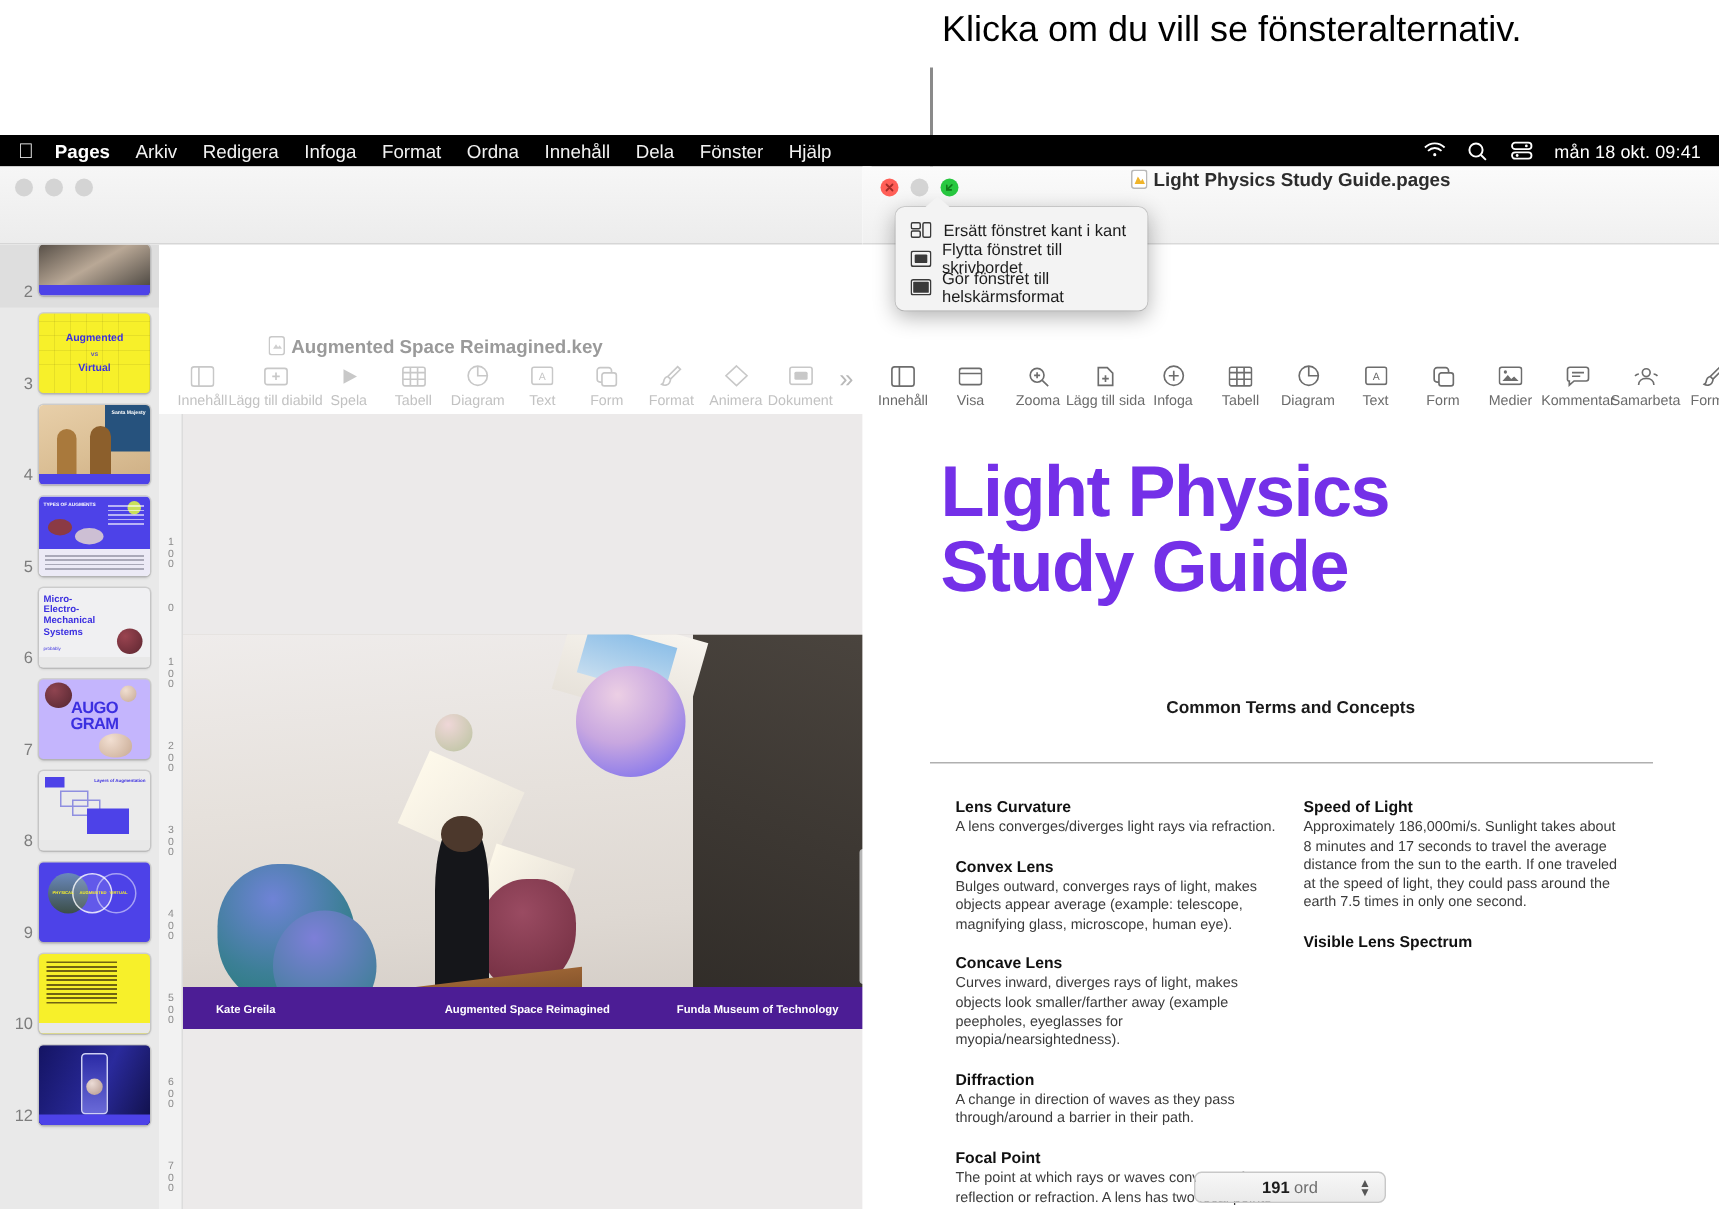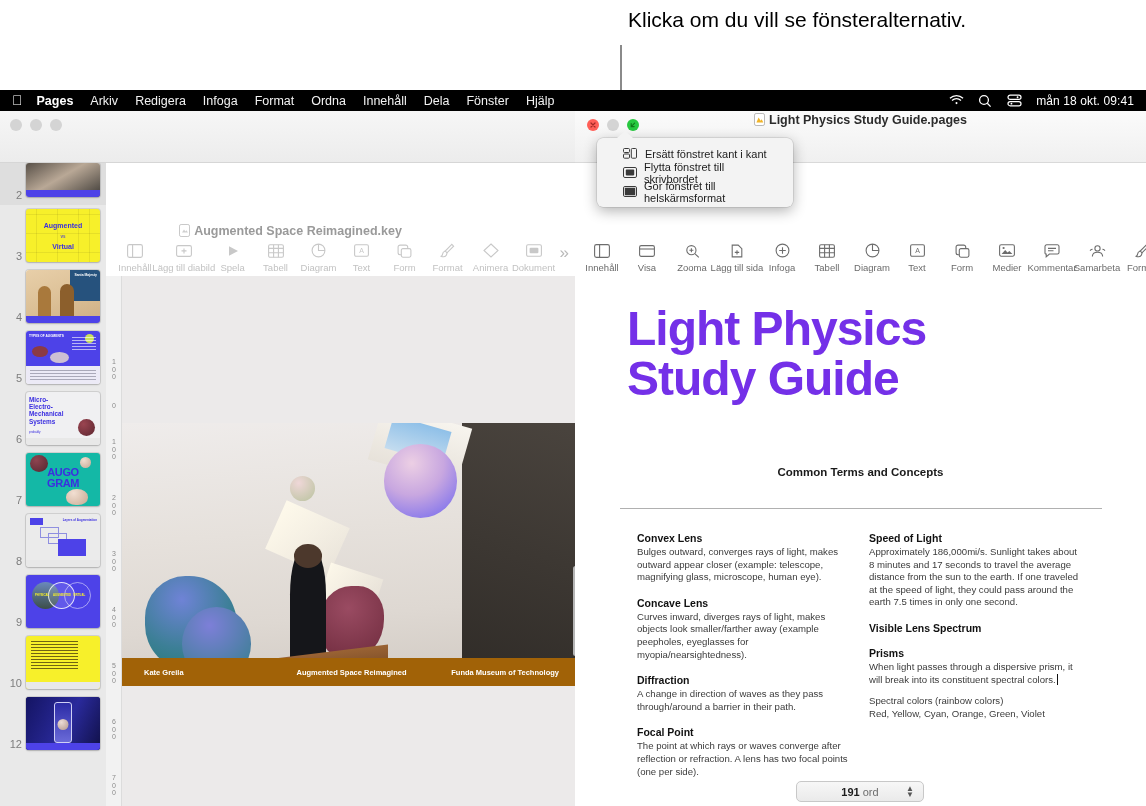--- a/index.html
+++ b/index.html
@@ -7,21 +7,21 @@
     width: 1146px; height: 806px;
     background: #ffffff;
     font-family: "Liberation Sans", sans-serif;
     overflow: hidden;
   }
   #root { position: relative; width: 1146px; height: 806px; background: #fff; }
 
   
   .callout-text {
     position: absolute; left: 628px; top: 4px; width: 420px;
-    font-size: 21px; line-height: 31px; color: #000;
+    font-size: 24px; line-height: 31px; color: #000;
     font-family: "Liberation Sans", sans-serif;
   }
   .callout-line {
     position: absolute; left: 620px; top: 45px;
     width: 2px; height: 75px; background: #8a8a8a;
   }
 
   
   .menubar {
     position: absolute; left: 0; top: 90px; width: 1146px; height: 21px;
@@ -123,21 +123,21 @@
   .slide-stage {
     position: absolute; left: 0; top: 147px; width: 459px; height: 263px;
     background: #dad5d0; overflow: hidden;
   }
   .kn-scroll {
     position: absolute; right: 3px; top: 290px; width: 5px; height: 90px;
     background: #b6b6b6; border-radius: 3px;
   }
   .slide-footer {
     position: absolute; left: 0; bottom: 0; width: 459px; height: 28px;
-    background: #a16207; color: #fff; font-size: 7.5px; font-weight: bold;
+    background: #4c1d95; color: #fff; font-size: 7.5px; font-weight: bold;
     display: flex; align-items: center;
   }
   .slide-footer span { position: absolute; }
   .sf-left { left: 22px; }
   .sf-mid { left: 50%; transform: translateX(-50%); }
   .sf-right { right: 22px; }
 
   
   #pages-window {
     left: 575px; top: 111px; width: 571px; height: 695px;
@@ -198,24 +198,24 @@
     font-size: 11px; color: #6d6d6d;
   }
   .wordcount b { color: #1c1c1c; margin-right: 3px; }
   .wc-stepper {
     position: absolute; right: 9px; top: 4px; font-size: 8px;
     line-height: 6px; color: #555; text-align: center;
   }
 
   
   .popover {
-    position: absolute; left: 597px; top: 138px; width: 196px;
+    position: absolute; left: 597px; top: 138px; width: 168px;
     background: #f3f3f3; border-radius: 6px;
     box-shadow: 0 0 0 .5px rgba(0,0,0,.16), 0 4px 14px rgba(0,0,0,.30);
-    padding: 6px 16px; z-index: 60;
+    padding: 6px 0; z-index: 60;
   }
   .popover::before {
     content: ""; position: absolute; left: 20px; top: -7px;
     border-left: 8px solid transparent; border-right: 8px solid transparent;
     border-bottom: 7px solid #f3f3f3;
   }
   .pop-item {
     display: flex; align-items: center; height: 19px;
     padding: 0 10px; font-size: 11px; color: #1c1c1c;
   }
@@ -429,21 +429,21 @@
         <span class="thumb" style="background:#f0f0f2;">
           <span style="position:absolute;left:3px;top:4px;color:#3b2fe0;font-weight:bold;font-size:6.4px;line-height:7.2px;">Micro-<br>Electro-<br>Mechanical<br>Systems</span>
           <span style="position:absolute;left:3px;top:38px;color:#3b2fe0;font-size:3px;">probably</span>
           <span style="position:absolute;right:5px;bottom:9px;width:17px;height:17px;border-radius:50%;background:radial-gradient(circle at 32% 30%,#9a4450,#5c2630);"></span>
           <span class="footerbar light"></span>
         </span>
       </div>
 
       <div class="thumb-row">
         <span class="thumb-num">7</span>
-        <span class="thumb" style="background:#14b8a6;">
+        <span class="thumb" style="background:#c4b5fd;">
           <span style="position:absolute;left:4px;top:2px;width:18px;height:17px;border-radius:50%;background:radial-gradient(circle at 35% 30%,#8f4450,#532630);"></span>
           <span style="position:absolute;right:9px;top:4px;width:11px;height:11px;border-radius:50%;background:radial-gradient(circle at 35% 30%,#f0ded0,#c6a894);"></span>
           <span style="position:absolute;left:0;right:0;top:14px;text-align:center;color:#3b2fe0;font-weight:bold;font-size:11px;line-height:11px;letter-spacing:-.4px;">AUGO<br>GRAM</span>
           <span style="position:absolute;right:12px;bottom:1px;width:22px;height:16px;border-radius:50% 50% 45% 45%;background:radial-gradient(circle at 35% 25%,#f2dfd2,#c7a992);"></span>
         </span>
       </div>
 
       <div class="thumb-row">
         <span class="thumb-num">8</span>
         <span class="thumb" style="background:#ebebeb;">
@@ -670,22 +670,26 @@
     <div class="pg-doc">
       <div class="doc-title">
         <div>Light Physics</div>
         <div>Study Guide</div>
       </div>
       <div class="doc-subtitle">Common Terms and Concepts</div>
       <div class="doc-rule"></div>
 
       <div class="doc-col left">
         <div class="term">
+          <h4>Lens Curvature</h4>
+          <p>A lens converges/diverges light rays via refraction.</p>
+        </div>
+        <div class="term">
           <h4>Convex Lens</h4>
-          <p>Bulges outward, converges rays of light, makes outward appear closer (example: telescope, magnifying glass, microscope, human eye).</p>
+          <p>Bulges outward, converges rays of light, makes objects appear average (example: telescope, magnifying glass, microscope, human eye).</p>
         </div>
         <div class="term">
           <h4>Concave Lens</h4>
           <p>Curves inward, diverges rays of light, makes objects look smaller/farther away (example peepholes, eyeglasses for myopia/nearsightedness).</p>
         </div>
         <div class="term">
           <h4>Diffraction</h4>
           <p>A change in direction of waves as they pass through/around a barrier in their path.</p>
         </div>
         <div class="term">
@@ -695,26 +699,20 @@
       </div>
 
       <div class="doc-col right">
         <div class="term">
           <h4>Speed of Light</h4>
           <p>Approximately 186,000mi/s. Sunlight takes about 8 minutes and 17 seconds to travel the average distance from the sun to the earth. If one traveled at the speed of light, they could pass around the earth 7.5 times in only one second.</p>
         </div>
         <div class="term">
           <h4>Visible Lens Spectrum</h4>
         </div>
-        <div class="term">
-          <h4>Prisms</h4>
-          <p><span>When light passes through a dispersive prism, it will break into its constituent spectral colors.</span><span class="caret"></span></p>
-          <p class="plain">Spectral colors (rainbow colors)</p>
-          <p>Red, Yellow, Cyan, Orange, Green, Violet</p>
-        </div>
       </div>
     </div>
   </div>
 
   <div class="pg-title">
     <span class="title-doc-ico">
       <svg width="11" height="13" viewBox="0 0 11 13">
         <rect x=".5" y=".5" width="10" height="12" rx="1.6" fill="#fff" stroke="#b9b9b9"></rect>
         <path d="M2.4 9.6 4.6 4.6l2 3.2 1.1-1.6 1.6 3.4z" fill="#f0b429"></path>
       </svg>

